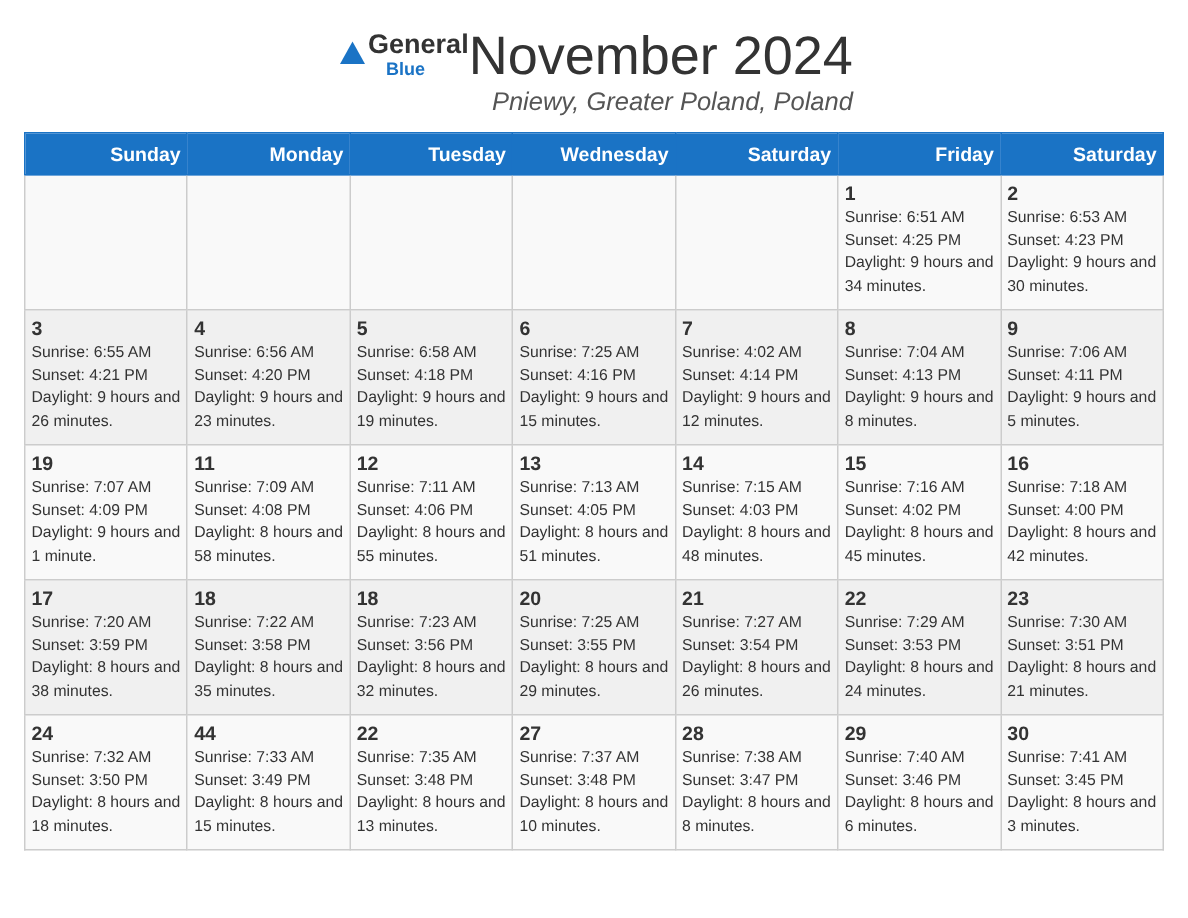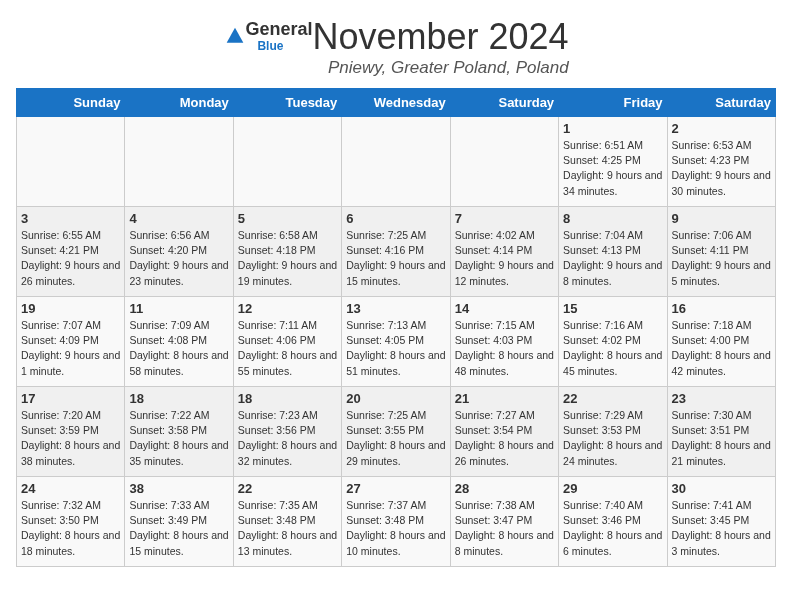--- a/index.html
+++ b/index.html
@@ -311,21 +311,21 @@
       </tr>
       <tr>
         <td>
           <span class="day-number">24</span>
           <div class="day-info">Sunrise: 7:32 AM
 Sunset: 3:50 PM
 Daylight: 8 hours
 and 18 minutes.</div>
         </td>
         <td>
-          <span class="day-number">38</span>
+          <span class="day-number">44</span>
           <div class="day-info">Sunrise: 7:33 AM
 Sunset: 3:49 PM
 Daylight: 8 hours
 and 15 minutes.</div>
         </td>
         <td>
           <span class="day-number">22</span>
           <div class="day-info">Sunrise: 7:35 AM
 Sunset: 3:48 PM
 Daylight: 8 hours

